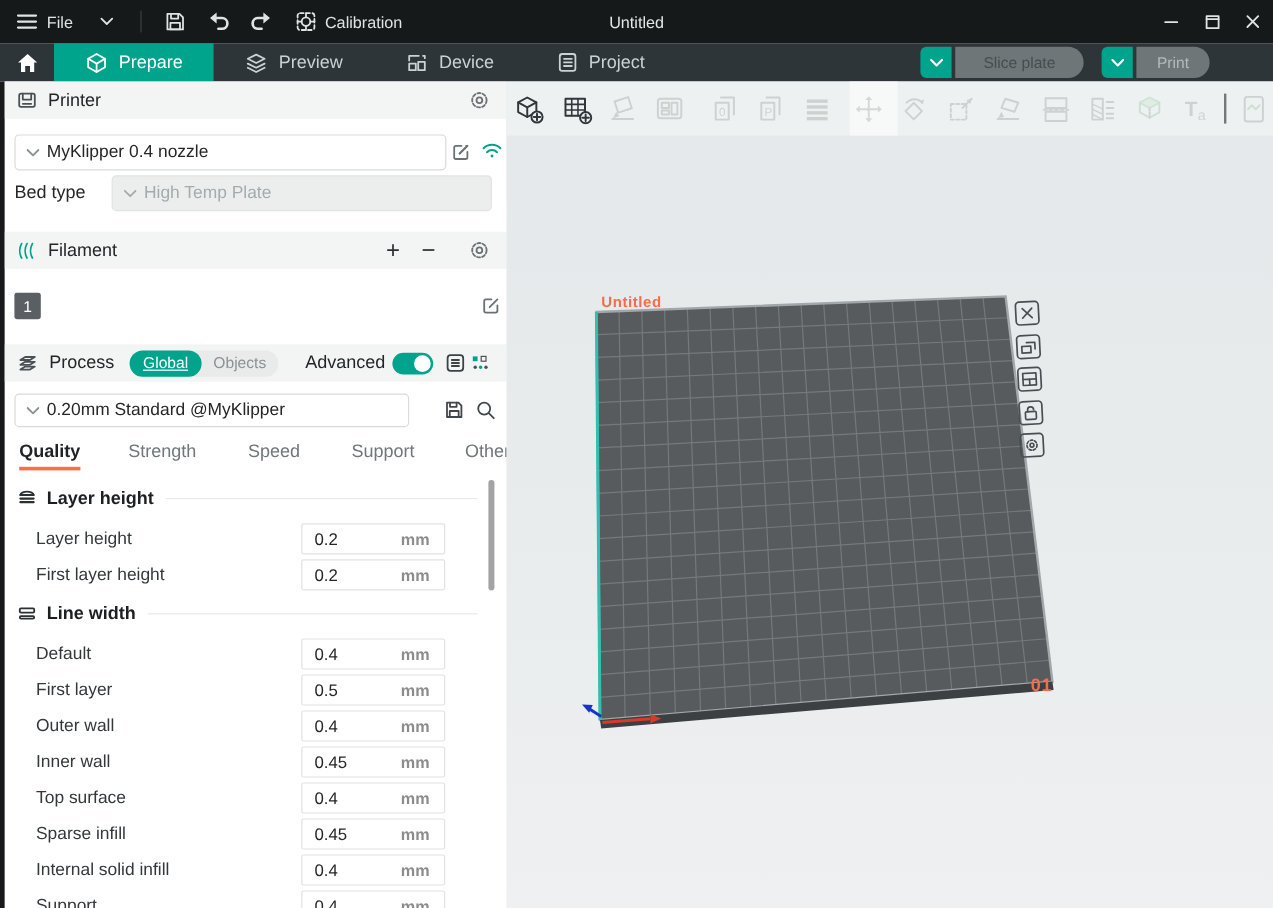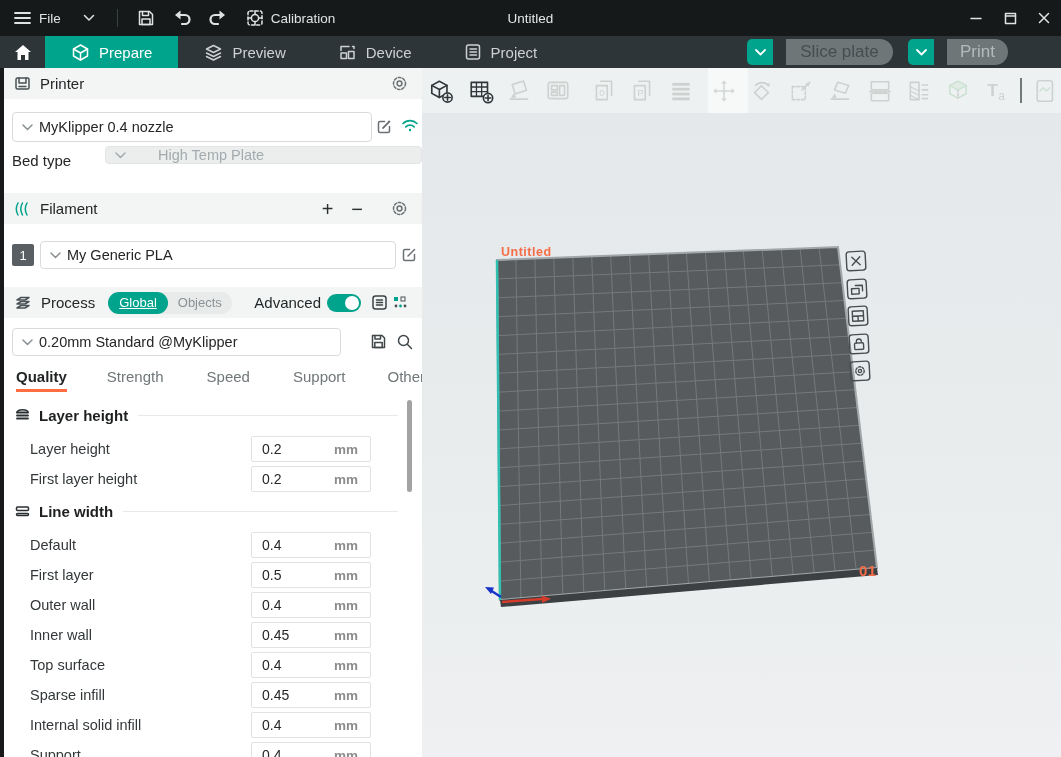--- a/index.html
+++ b/index.html
@@ -21,21 +21,21 @@
   .winbtn{width:34px;height:36px;display:flex;align-items:center;justify-content:center;cursor:pointer;color:#e0e4e4;}
 
   
   .tabbar{left:0;top:36px;width:1061px;height:32px;background:#2d3538;display:flex;align-items:stretch;color:#ccd2d2;font-size:15px;}
   .home-btn{width:45px;display:flex;align-items:center;justify-content:center;color:#fff;cursor:pointer;}
   .mtab{display:flex;align-items:center;gap:9px;padding:0 26px;cursor:pointer;}
   .mtab.active{background:#00a38c;color:#fff;}
   .actionbtns{margin-left:auto;display:flex;align-items:center;gap:15px;padding-right:53px;}
   .splitbtn{display:flex;align-items:center;height:26px;}
   .splitbtn .chevpart{width:26px;height:26px;background:#00a38c;border-radius:5px 0 0 5px;display:flex;align-items:center;justify-content:center;color:#fff;cursor:pointer;}
-  .splitbtn .labelpart{height:26px;display:flex;align-items:center;justify-content:center;background:#6e7678;border-radius:0 13px 13px 0;margin-left:13px;cursor:pointer;font-size:17px;}
+  .splitbtn .labelpart{height:26px;display:flex;align-items:center;justify-content:center;background:#6e7678;border-radius:0 13px 13px 0;margin-left:3px;cursor:pointer;font-size:13px;}
   .slice-label{width:107px;color:#454d4f;}
   .print-label{width:61px;color:#b4bbbb;}
 
   
   .leftedge{left:0;top:68px;width:4px;height:689px;background:#17191a;}
 
   
   .sidebar{left:4px;top:68px;width:418px;height:689px;background:#fff;color:#262626;}
   .sec-header{position:absolute;left:0;width:418px;height:31px;background:#f3f4f4;display:flex;align-items:center;padding:0 14px 0 10px;box-sizing:border-box;font-size:15px;font-weight:500;color:#232627;}
   .sec-title{margin-left:9px;}
@@ -240,21 +240,21 @@
     </div>
     <div class="iconbtn abs" style="left:397px;top:50px;color:#00a38c;">
       <svg class="ic" width="18" height="15" viewBox="0 0 18 15" style="stroke-width:1.7">
         <path d="M2 5.5 a10 10 0 0 1 14 0"></path>
           <path d="M4.8 8.8 a6 6 0 0 1 8.4 0"></path>
           <circle cx="9" cy="12" r="1.2" fill="currentColor" stroke="none"></circle>
         </svg>
     </div>
 
     <span class="rowlabel" style="left:8px;top:84px;">Bed type</span>
-    <div class="combo disabled" style="left:101px;top:78px;width:317px;height:18px;gap:26px;">
+    <div class="combo disabled" style="left:89px;top:78px;width:317px;height:30px;">
       <svg class="ic chev" width="11" height="7" viewBox="0 0 11 7" style="color:#a4abae">
           <path d="M1 1l4.5 4.5L10 1"></path>
         </svg>
       <span>High Temp Plate</span>
     </div>
 
     <div class="sec-header" style="top:125px;">
       <svg class="ic" width="17" height="16" viewBox="0 0 17 16" style="color:#00a38c">
         <path d="M4 2 c-2 3.5 -2 8.5 0 12"></path>
           <path d="M8.5 2 c-2 3.5 -2 8.5 0 12"></path>
@@ -270,26 +270,20 @@
       </div>
       <div class="iconbtn">
         <svg class="ic" width="17" height="17" viewBox="0 0 17 17">
           <circle cx="8.5" cy="8.5" r="6" stroke-dasharray="2.6 1.8"></circle>
             <circle cx="8.5" cy="8.5" r="2.4"></circle>
           </svg>
       </div>
     </div>
 
     <div class="slotbadge" style="left:8px;top:176px;">1</div>
-    <div class="combo" style="left:36px;top:173px;width:356px;height:28px;">
-      <svg class="ic chev" width="11" height="7" viewBox="0 0 11 7">
-          <path d="M1 1l4.5 4.5L10 1"></path>
-        </svg>
-      <span>My Generic PLA</span>
-    </div>
     <div class="iconbtn abs" style="left:397px;top:178px;">
       <svg class="ic" width="17" height="17" viewBox="0 0 17 17">
         <path d="M8.5 3.5 H4 a1.5 1.5 0 0 0 -1.5 1.5 v8 a1.5 1.5 0 0 0 1.5 1.5 h8 a1.5 1.5 0 0 0 1.5 -1.5 V8.5"></path>
           <path d="M7 10l6.5-6.5"></path>
         </svg>
     </div>
 
     <div class="sec-header" style="top:219px;">
       <svg class="ic" width="18" height="16" viewBox="0 0 18 16" style="color:#4a5154">
         <path d="M3 5 l4-2.5 h8 l-4 2.5 Z"></path>

